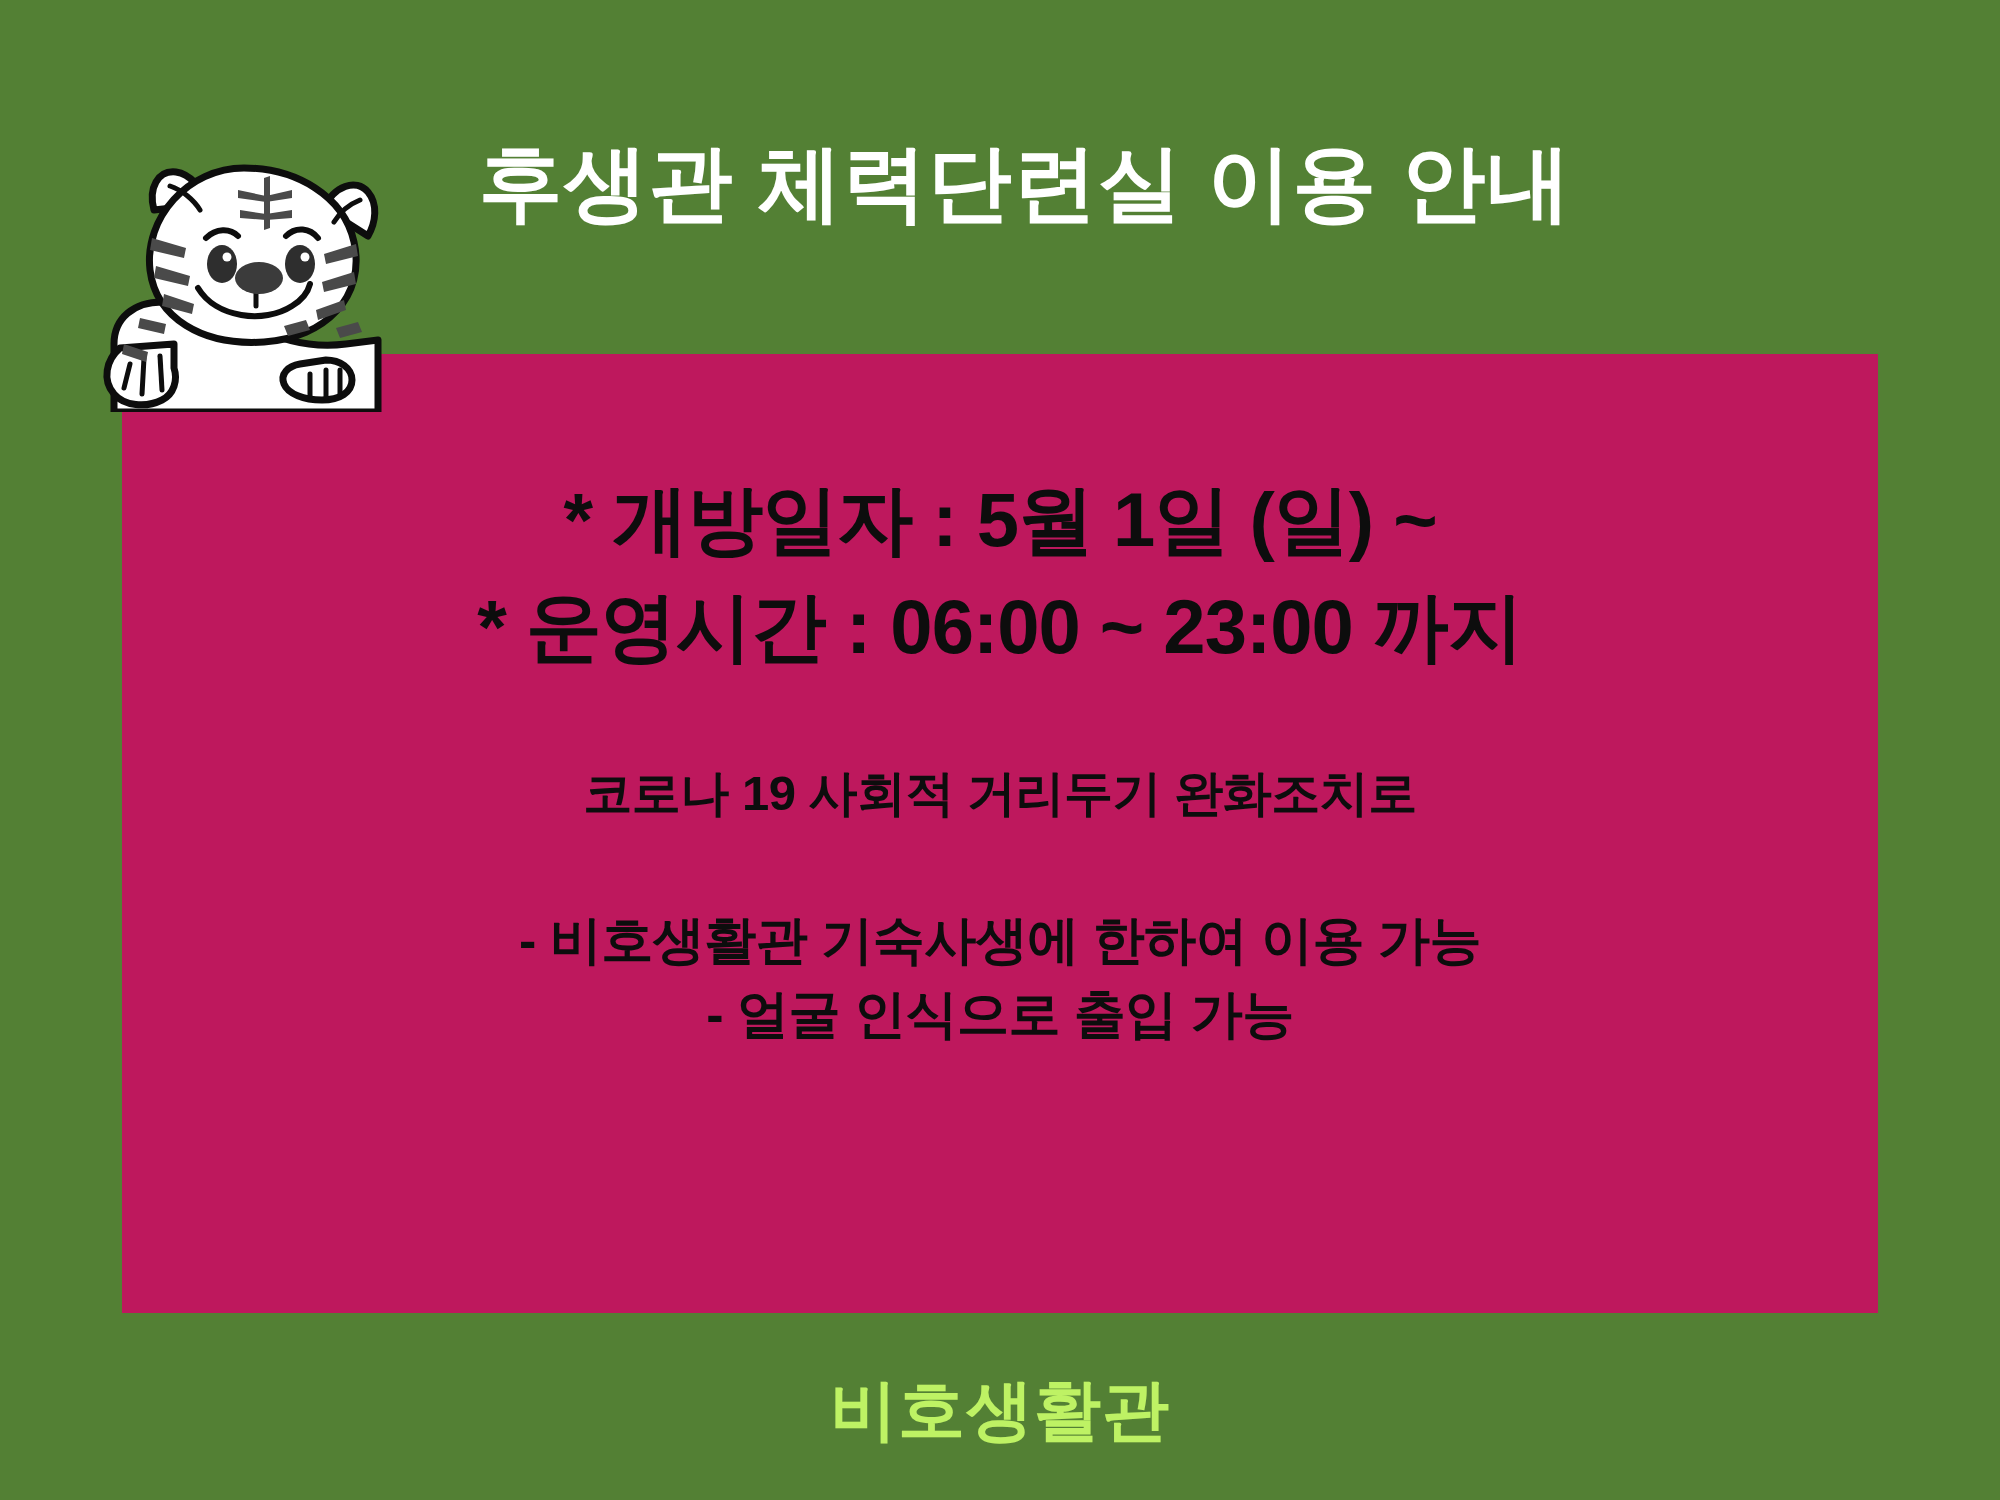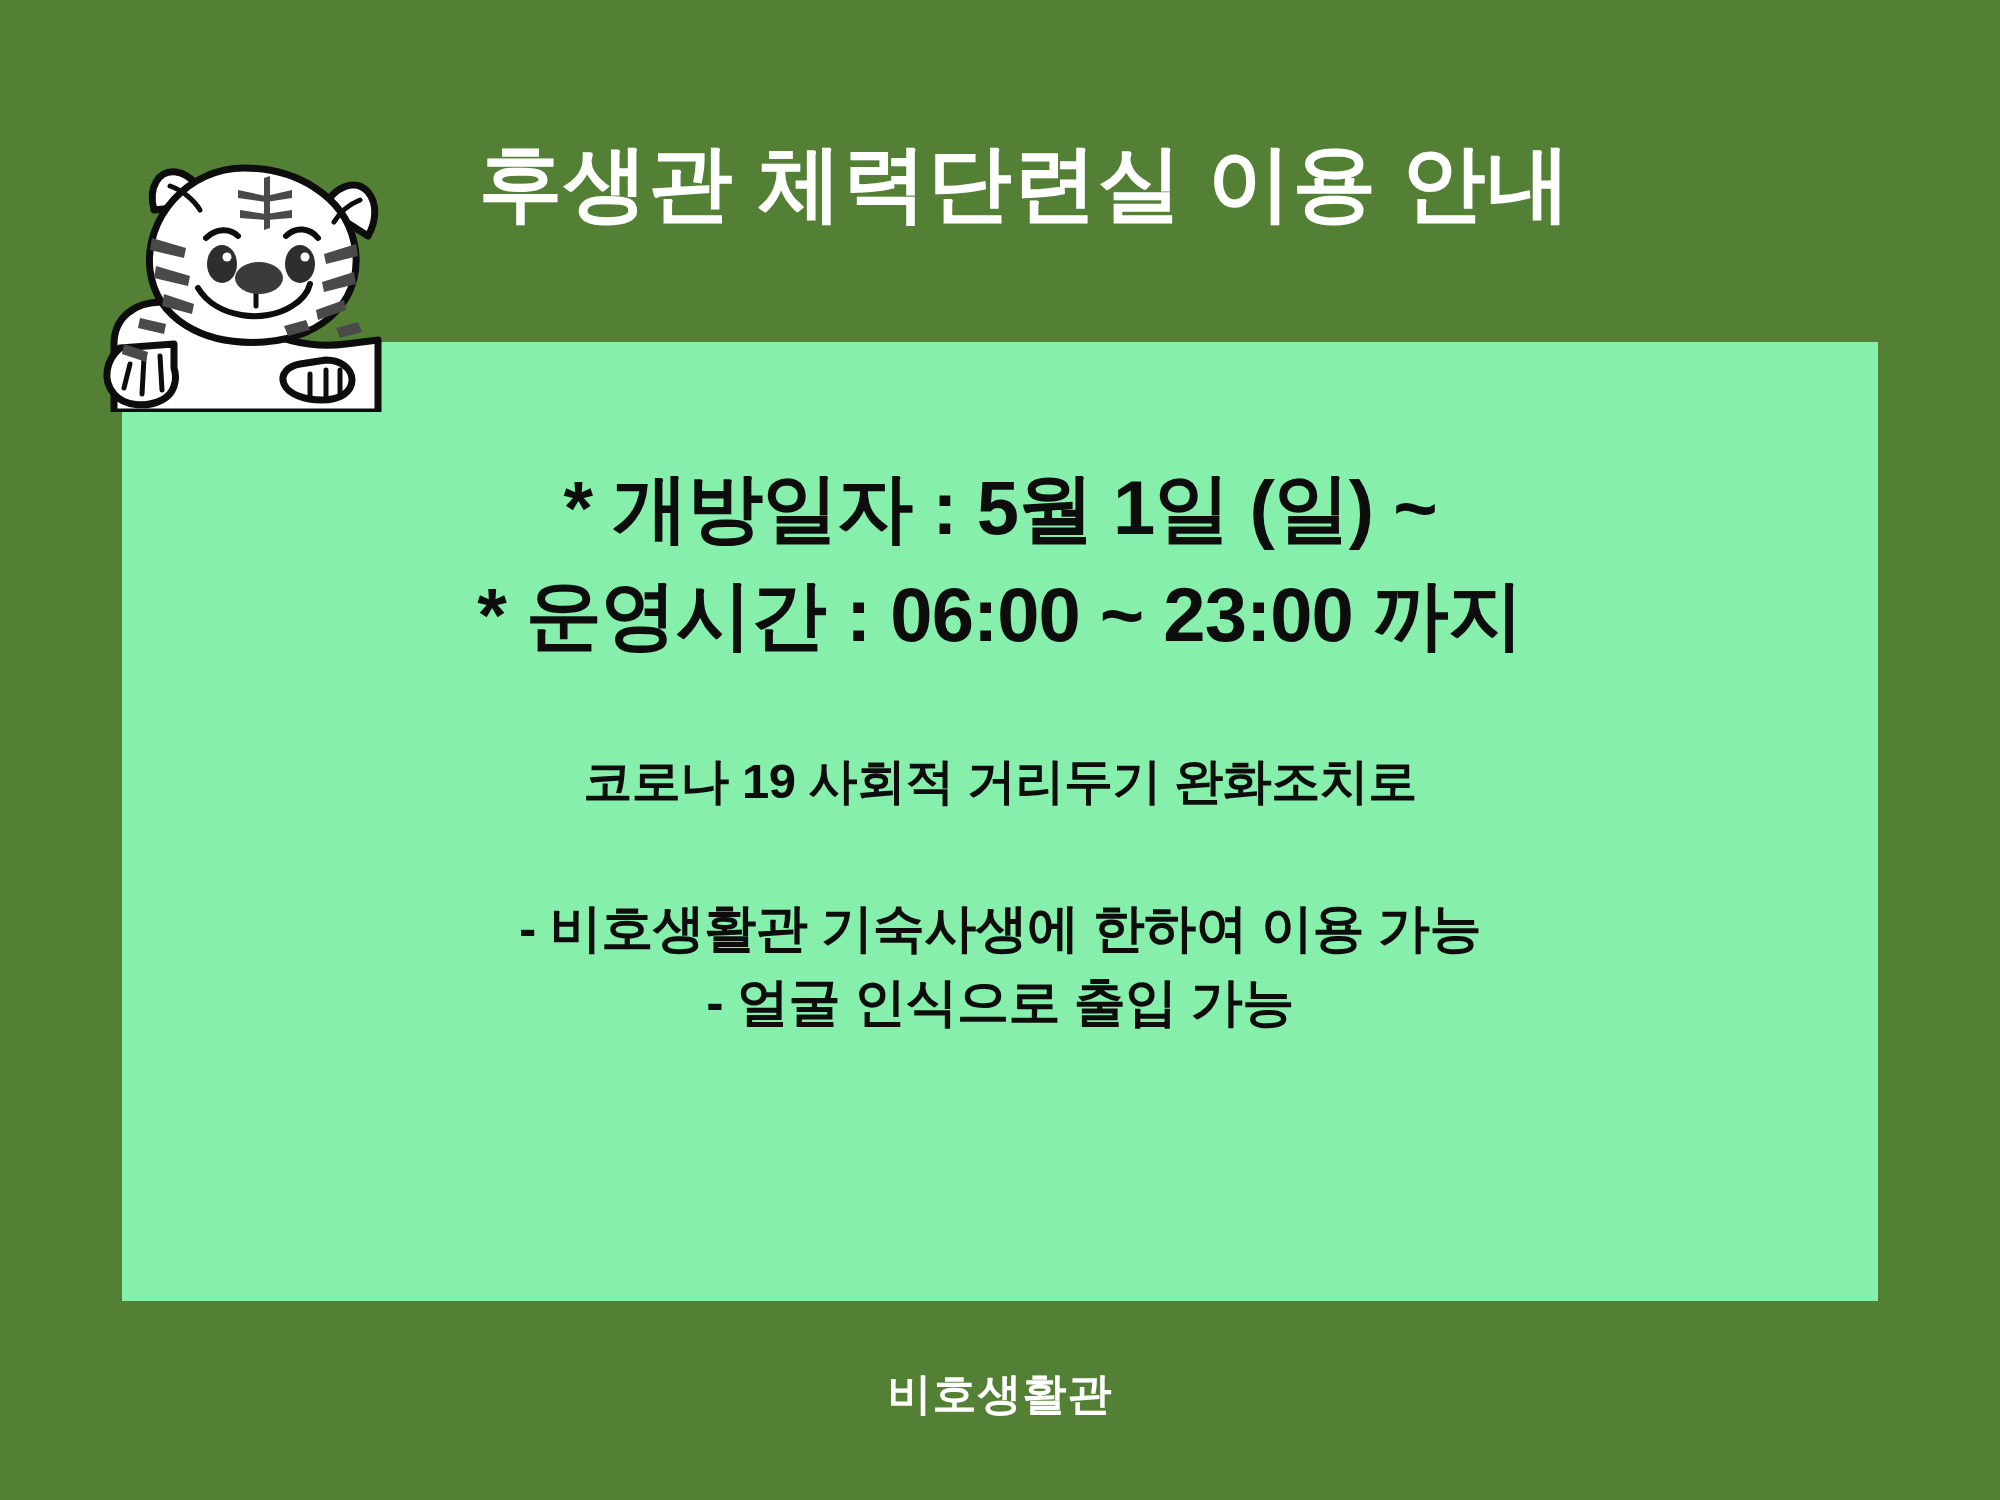--- a/index.html
+++ b/index.html
@@ -45,24 +45,24 @@
     width: 320px;
     height: 300px;
     z-index: 5;
     pointer-events: none;
   }
 
   
   #content-panel {
     position: absolute;
     left: 122px;
-    top: 342px;
+    top: 354px;
     width: 1756px;
     height: 959px;
-    background: #86efac;
+    background: #be185d;
     box-sizing: border-box;
   }
 
   #content-inner {
     position: absolute;
     left: 0;
     top: 0;
     width: 100%;
     height: 100%;
     display: flex;
@@ -108,22 +108,22 @@
     white-space: nowrap;
   }
 
   
   #poster-footer {
     position: absolute;
     left: 0;
     top: 1365px;
     width: 2000px;
     text-align: center;
-    color: #ffffff;
-    font-size: 44px;
+    color: #bef264;
+    font-size: 67px;
     font-weight: 700;
     letter-spacing: 1px;
     white-space: nowrap;
   }
 </style>
 </head>
 <body>
 
 <div id="poster">
 

